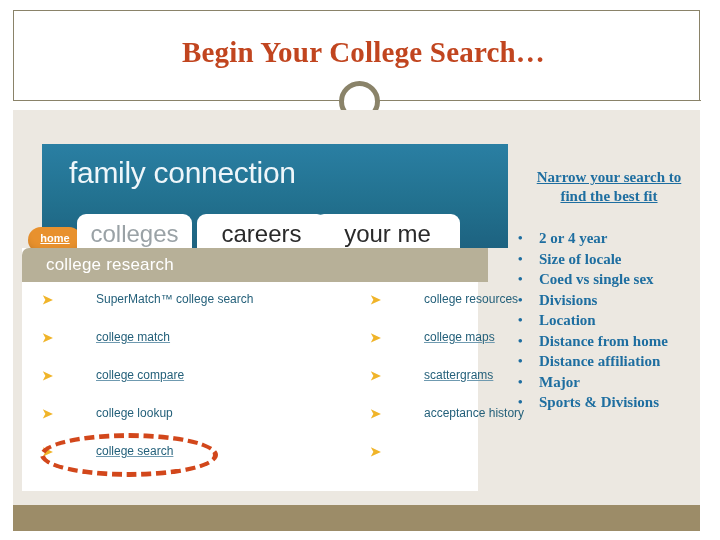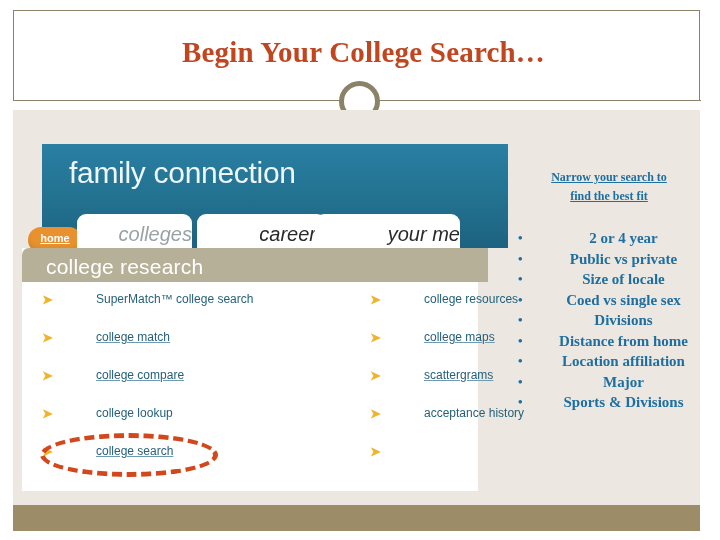--- a/index.html
+++ b/index.html
@@ -140,26 +140,25 @@
     height: 40px;
   }
   .tab {
     position: absolute;
     top: 0;
     height: 40px;
     background: #ffffff;
     border-top-left-radius: 9px;
     border-top-right-radius: 9px;
     font-family: "Liberation Sans", sans-serif;
-    font-size: 20px;
+    font-size: 24px;
     color: #2a2a2a;
-    text-align: right;
+    text-align: center;
     line-height: 40px;
     box-sizing: border-box;
-    font-style: italic;
   }
   .tab.active {
     color: #9aa2a6;
     background: #ffffff;
   }
   .tab.t0 { left: 0px;   width: 115px; }
   .tab.t1 { left: 120px; width: 129px; }
   .tab.t2 { left: 238px; width: 145px; }
 
   .shot-white {
@@ -177,21 +176,21 @@
     width: 466px;
     height: 34px;
     background: #b7b098;
     border-top-left-radius: 7px;
   }
   .research-band span {
     position: absolute;
     left: 24px;
     top: 7px;
     font-family: "Liberation Sans", sans-serif;
-    font-size: 21px;
+    font-size: 17px;
     color: #ffffff;
     letter-spacing: 0.2px;
   }
 
   .link-col {
     position: absolute;
     top: 147px;
   }
   .link-col.left  { left: 20px;  width: 220px; }
   .link-col.right { left: 348px; width: 130px; }
@@ -235,41 +234,40 @@
   
   .side {
     position: absolute;
     left: 497px;
     top: 58px;
     width: 198px;
   }
   .side-head {
     text-align: center;
     font-family: "Liberation Serif", serif;
-    font-size: 12px;
+    font-size: 15px;
     font-weight: bold;
     color: #1e6ea0;
     text-decoration: underline;
     line-height: 19px;
   }
   .bullets {
     margin: 22px 0 0 0;
     padding: 0;
     list-style: none;
   }
   .bullets li {
     position: relative;
     padding-left: 29px;
     font-family: "Liberation Serif", serif;
     font-size: 15px;
     font-weight: bold;
     color: #1e6ea0;
     line-height: 20.5px;
     white-space: nowrap;
-    text-align: center;
   }
   .bullets li::before {
     content: "\2022";
     position: absolute;
     left: 8px;
     top: 0;
     font-size: 13px;
     color: #1e6ea0;
   }
 </style>
@@ -358,26 +356,26 @@
 
     </div>
 
     <div class="side">
       <div class="side-head">
         <div>Narrow your search to</div>
         <div>find the best fit</div>
       </div>
       <ul class="bullets">
         <li>2 or 4 year</li>
-        <li>Public vs private</li>
         <li>Size of locale</li>
         <li>Coed vs single sex</li>
         <li>Divisions</li>
+        <li>Location</li>
         <li>Distance from home</li>
-        <li>Location affiliation</li>
+        <li>Distance affiliation</li>
         <li>Major</li>
         <li>Sports &amp; Divisions</li>
       </ul>
     </div>
 
   </div>
 
   <div class="bottom-bar"></div>
 </div>
 

